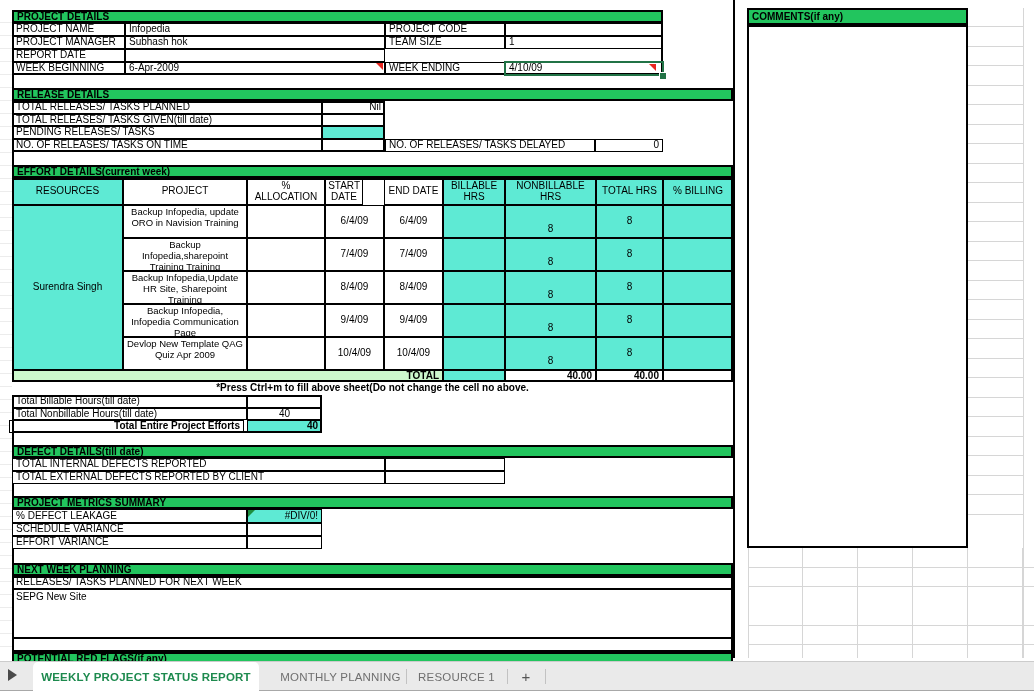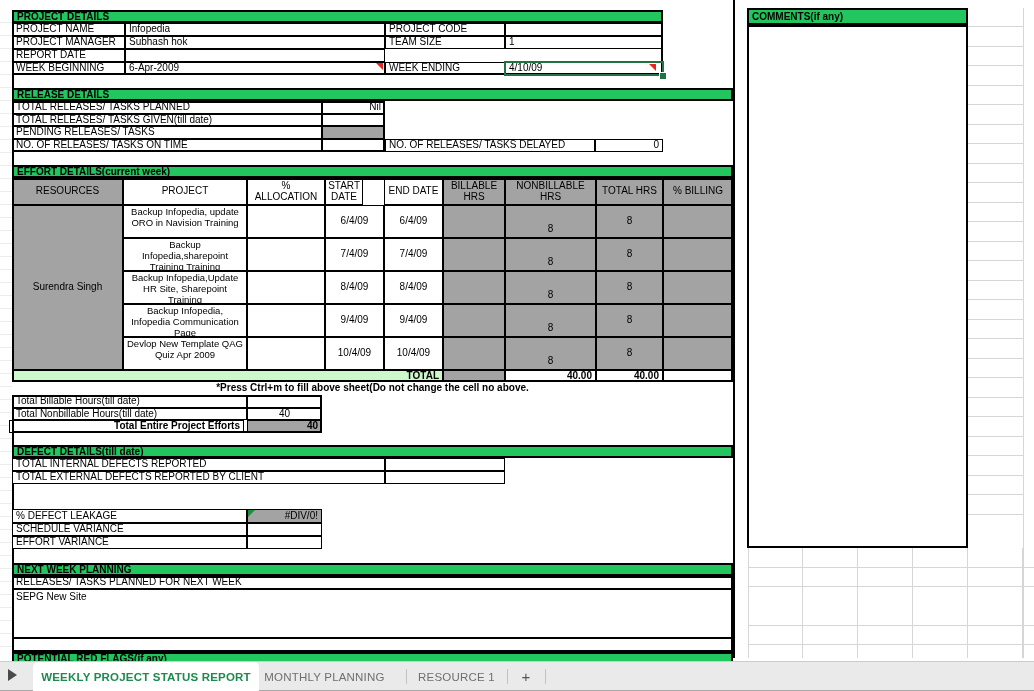--- a/index.html
+++ b/index.html
@@ -4,21 +4,21 @@
 <style>
   html,body{margin:0;padding:0;background:#fff;}
   #screen{position:relative;width:1034px;height:691px;overflow:hidden;background:#fff;
           font-family:"Liberation Sans","DejaVu Sans",sans-serif;color:#000;}
   .cell{position:absolute;box-sizing:border-box;border:1px solid #000;background:#fff;
         font-size:10px;line-height:1.05;display:flex;align-items:center;padding:0 3px;
         white-space:nowrap;overflow:hidden;}
   .bar{position:absolute;box-sizing:border-box;border:2px solid #000;background:#22c55e;
        font-size:10px;font-weight:bold;display:flex;align-items:center;padding:0 3px;
        white-space:nowrap;overflow:hidden;}
-  .orange{background:#a3a3a3;}
+  .orange{background:#5eead4;}
   .green{background:#CCF8CC;}
   .right{justify-content:flex-end;}
   .center{justify-content:center;text-align:center;}
   .bold{font-weight:bold;}
   .ital{}
   .wrap{white-space:normal;}
   .topalign{align-items:flex-start;}
   .botalign{align-items:flex-end;padding-bottom:3px;}
   .noborder{border:none;}
   .outline{position:absolute;box-sizing:border-box;border:2px solid #000;pointer-events:none;}
@@ -185,20 +185,21 @@
 
   <div class="bar" style="left:12px;top:445px;width:721px;height:13px">
       <span>DEFECT DETAILS</span>
       <span class="ital"> (till date)</span>
     </div>
   <div class="cell" style="left:12px;top:458px;width:373px;height:13px">TOTAL INTERNAL DEFECTS REPORTED</div>
   <div class="cell" style="left:385px;top:458px;width:120px;height:13px"></div>
   <div class="cell" style="left:12px;top:471px;width:373px;height:13px">TOTAL EXTERNAL DEFECTS REPORTED BY CLIENT</div>
   <div class="cell" style="left:385px;top:471px;width:120px;height:13px"></div>
 
+  <div class="bar" style="left:12px;top:496px;width:721px;height:13px">PROJECT METRICS SUMMARY</div>
   <div class="cell" style="left:12px;top:509px;width:235px;height:14px">% DEFECT LEAKAGE</div>
   <div class="cell orange right" style="left:247px;top:509px;width:75px;height:14px">#DIV/0!</div>
   <div class="tri-green" style="left:248px;top:510px"></div>
   <div class="cell" style="left:12px;top:523px;width:235px;height:13px">SCHEDULE VARIANCE</div>
   <div class="cell" style="left:247px;top:523px;width:75px;height:13px"></div>
   <div class="cell" style="left:12px;top:536px;width:235px;height:13px">EFFORT VARIANCE</div>
   <div class="cell" style="left:247px;top:536px;width:75px;height:13px"></div>
 
   <div class="bar" style="left:12px;top:563px;width:721px;height:13px">NEXT WEEK PLANNING</div>
   <div class="cell topalign" style="left:12px;top:589px;width:721px;height:49px;padding-top:2px">SEPG New Site</div>
@@ -212,21 +213,21 @@
     </div>
 
   <div class="bar" style="left:747px;top:8px;width:221px;height:17px">
       <span>COMMENTS</span>
       <span class="ital"> (if any)</span>
     </div>
   <div class="cell" style="left:747px;top:25px;width:221px;height:523px;border-width:2px"></div>
 
   <div id="tabbar">
     <div class="tab-active">WEEKLY PROJECT STATUS REPORT</div>
-    <div class="tab" style="left:251px;width:147px">MONTHLY PLANNING</div>
+    <div class="tab" style="left:267px;width:147px">MONTHLY PLANNING</div>
     <div class="tabsep" style="left:406px"></div>
     <div class="tab" style="left:406px;width:101px">RESOURCE 1</div>
     <div class="tabsep" style="left:507px"></div>
     <div class="tab" style="left:507px;width:38px;font-size:15px;color:#555">+</div>
     <div class="tabsep" style="left:545px"></div>
   </div>
   <div class="navarrow"></div>
 
 </div>
 

